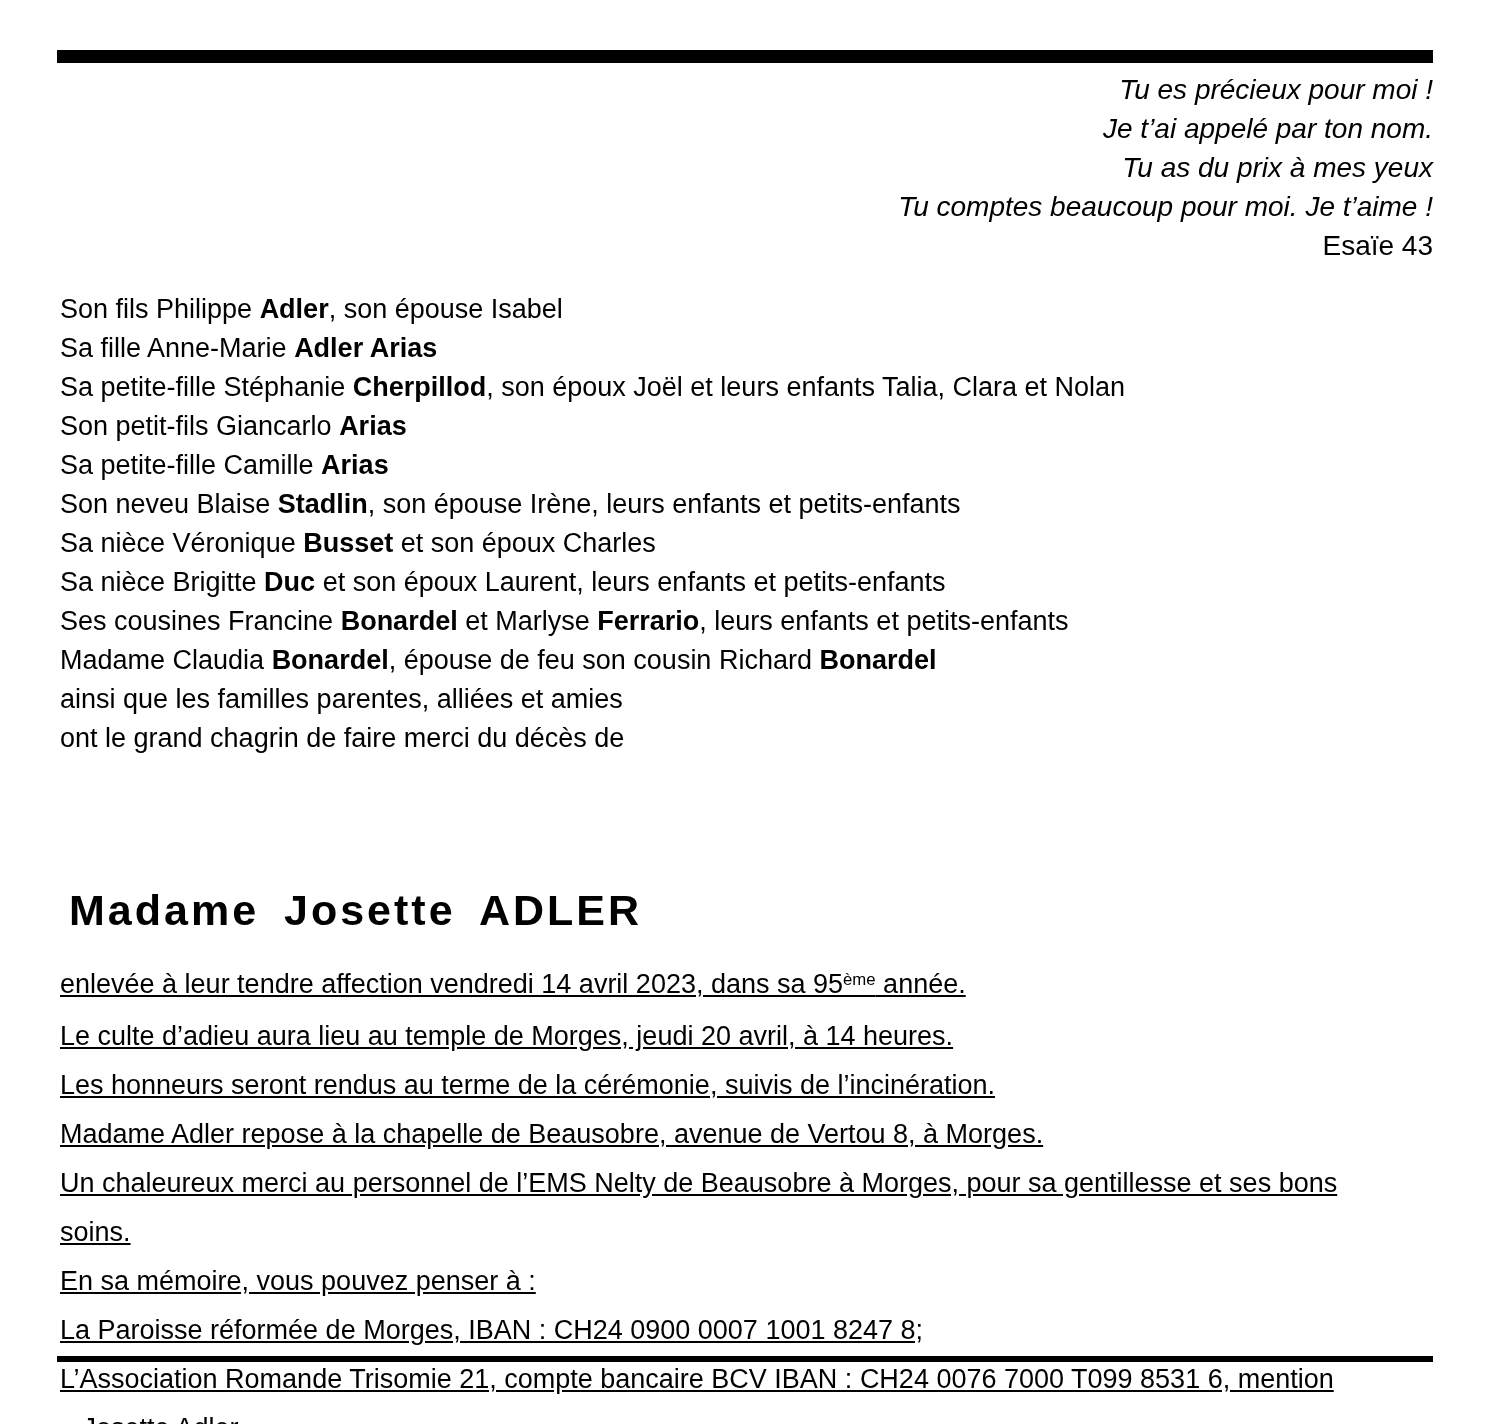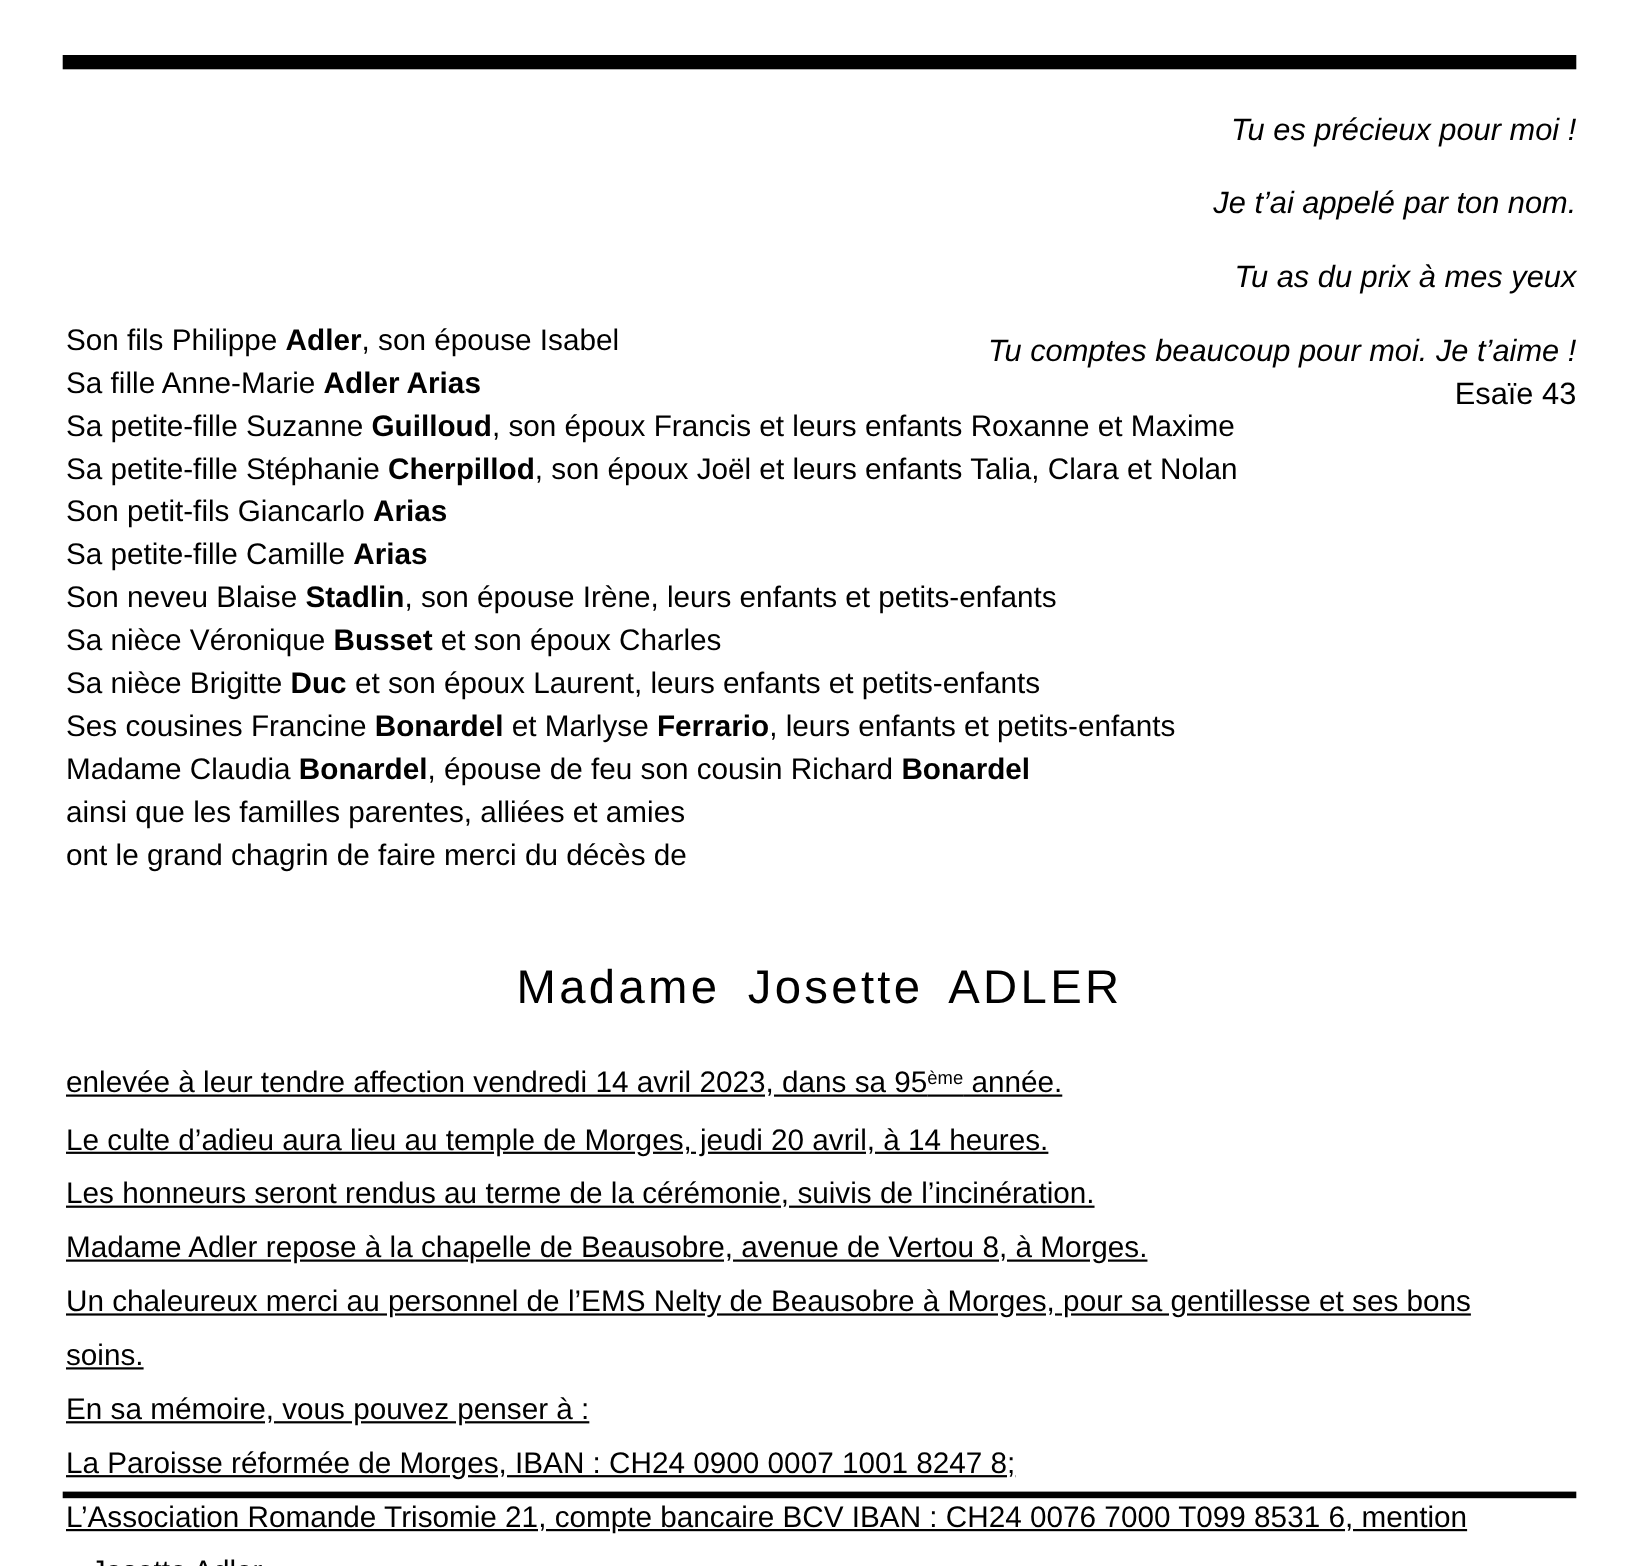--- a/index.html
+++ b/index.html
@@ -18,41 +18,41 @@
 
   .epigraph {
     position: absolute;
     top: 70px;
     right: 59px;
     text-align: right;
     font-size: 28px;
     line-height: 39px;
     white-space: nowrap;
   }
-  .epigraph-line { font-style: italic; margin-top: 28px; }
+  .epigraph-line { font-style: italic; }
   .epigraph-attribution { font-style: normal; }
 
   .family-list {
     position: absolute;
     left: 60px;
     top: 290px;
     font-size: 27px;
     line-height: 39px;
     white-space: nowrap;
   }
 
   .deceased-title {
     position: absolute;
     left: 57px;
     top: 868px;
     width: 1376px;
-    margin: 0;
-    text-align: center;
+    margin: 12px;
+    text-align: left;
     font-size: 43px;
-    font-weight: normal;
+    font-weight: bold;
     letter-spacing: 3px;
     word-spacing: 10px;
     line-height: 60px;
   }
 
   .announcement-body {
     position: absolute;
     left: 60px;
     top: 960px;
     font-size: 27px;
@@ -81,21 +81,20 @@
         <div class="epigraph-line">Je t’ai appelé par ton nom.</div>
         <div class="epigraph-line">Tu as du prix à mes yeux</div>
         <div class="epigraph-line">Tu comptes beaucoup pour moi. Je t’aime !</div>
       </div>
     <div class="epigraph-attribution">Esaïe 43</div>
   </div>
 
   <div class="family-list" id="family">
       <div class="text-line"><span>Son fils Philippe </span><span class="b">Adler</span><span>, son épouse Isabel</span></div>
       <div class="text-line"><span>Sa fille Anne-Marie </span><span class="b">Adler Arias</span></div>
-      <div class="text-line"><span>Sa petite-fille Suzanne </span><span class="b">Guilloud</span><span>, son époux Francis et leurs enfants Roxanne et Maxime</span></div>
       <div class="text-line"><span>Sa petite-fille Stéphanie </span><span class="b">Cherpillod</span><span>, son époux Joël et leurs enfants Talia, Clara et Nolan</span></div>
       <div class="text-line"><span>Son petit-fils Giancarlo </span><span class="b">Arias</span></div>
       <div class="text-line"><span>Sa petite-fille Camille </span><span class="b">Arias</span></div>
       <div class="text-line"><span>Son neveu Blaise </span><span class="b">Stadlin</span><span>, son épouse Irène, leurs enfants et petits-enfants</span></div>
       <div class="text-line"><span>Sa nièce Véronique </span><span class="b">Busset</span><span> et son époux Charles</span></div>
       <div class="text-line"><span>Sa nièce Brigitte </span><span class="b">Duc</span><span> et son époux Laurent, leurs enfants et petits-enfants</span></div>
       <div class="text-line"><span>Ses cousines Francine </span><span class="b">Bonardel</span><span> et Marlyse </span><span class="b">Ferrario</span><span>, leurs enfants et petits-enfants</span></div>
       <div class="text-line"><span>Madame Claudia </span><span class="b">Bonardel</span><span>, épouse de feu son cousin Richard </span><span class="b">Bonardel</span></div>
       <div class="text-line"><span>ainsi que les familles parentes, alliées et amies</span></div>
       <div class="text-line"><span>ont le grand chagrin de faire merci du décès de</span></div>

